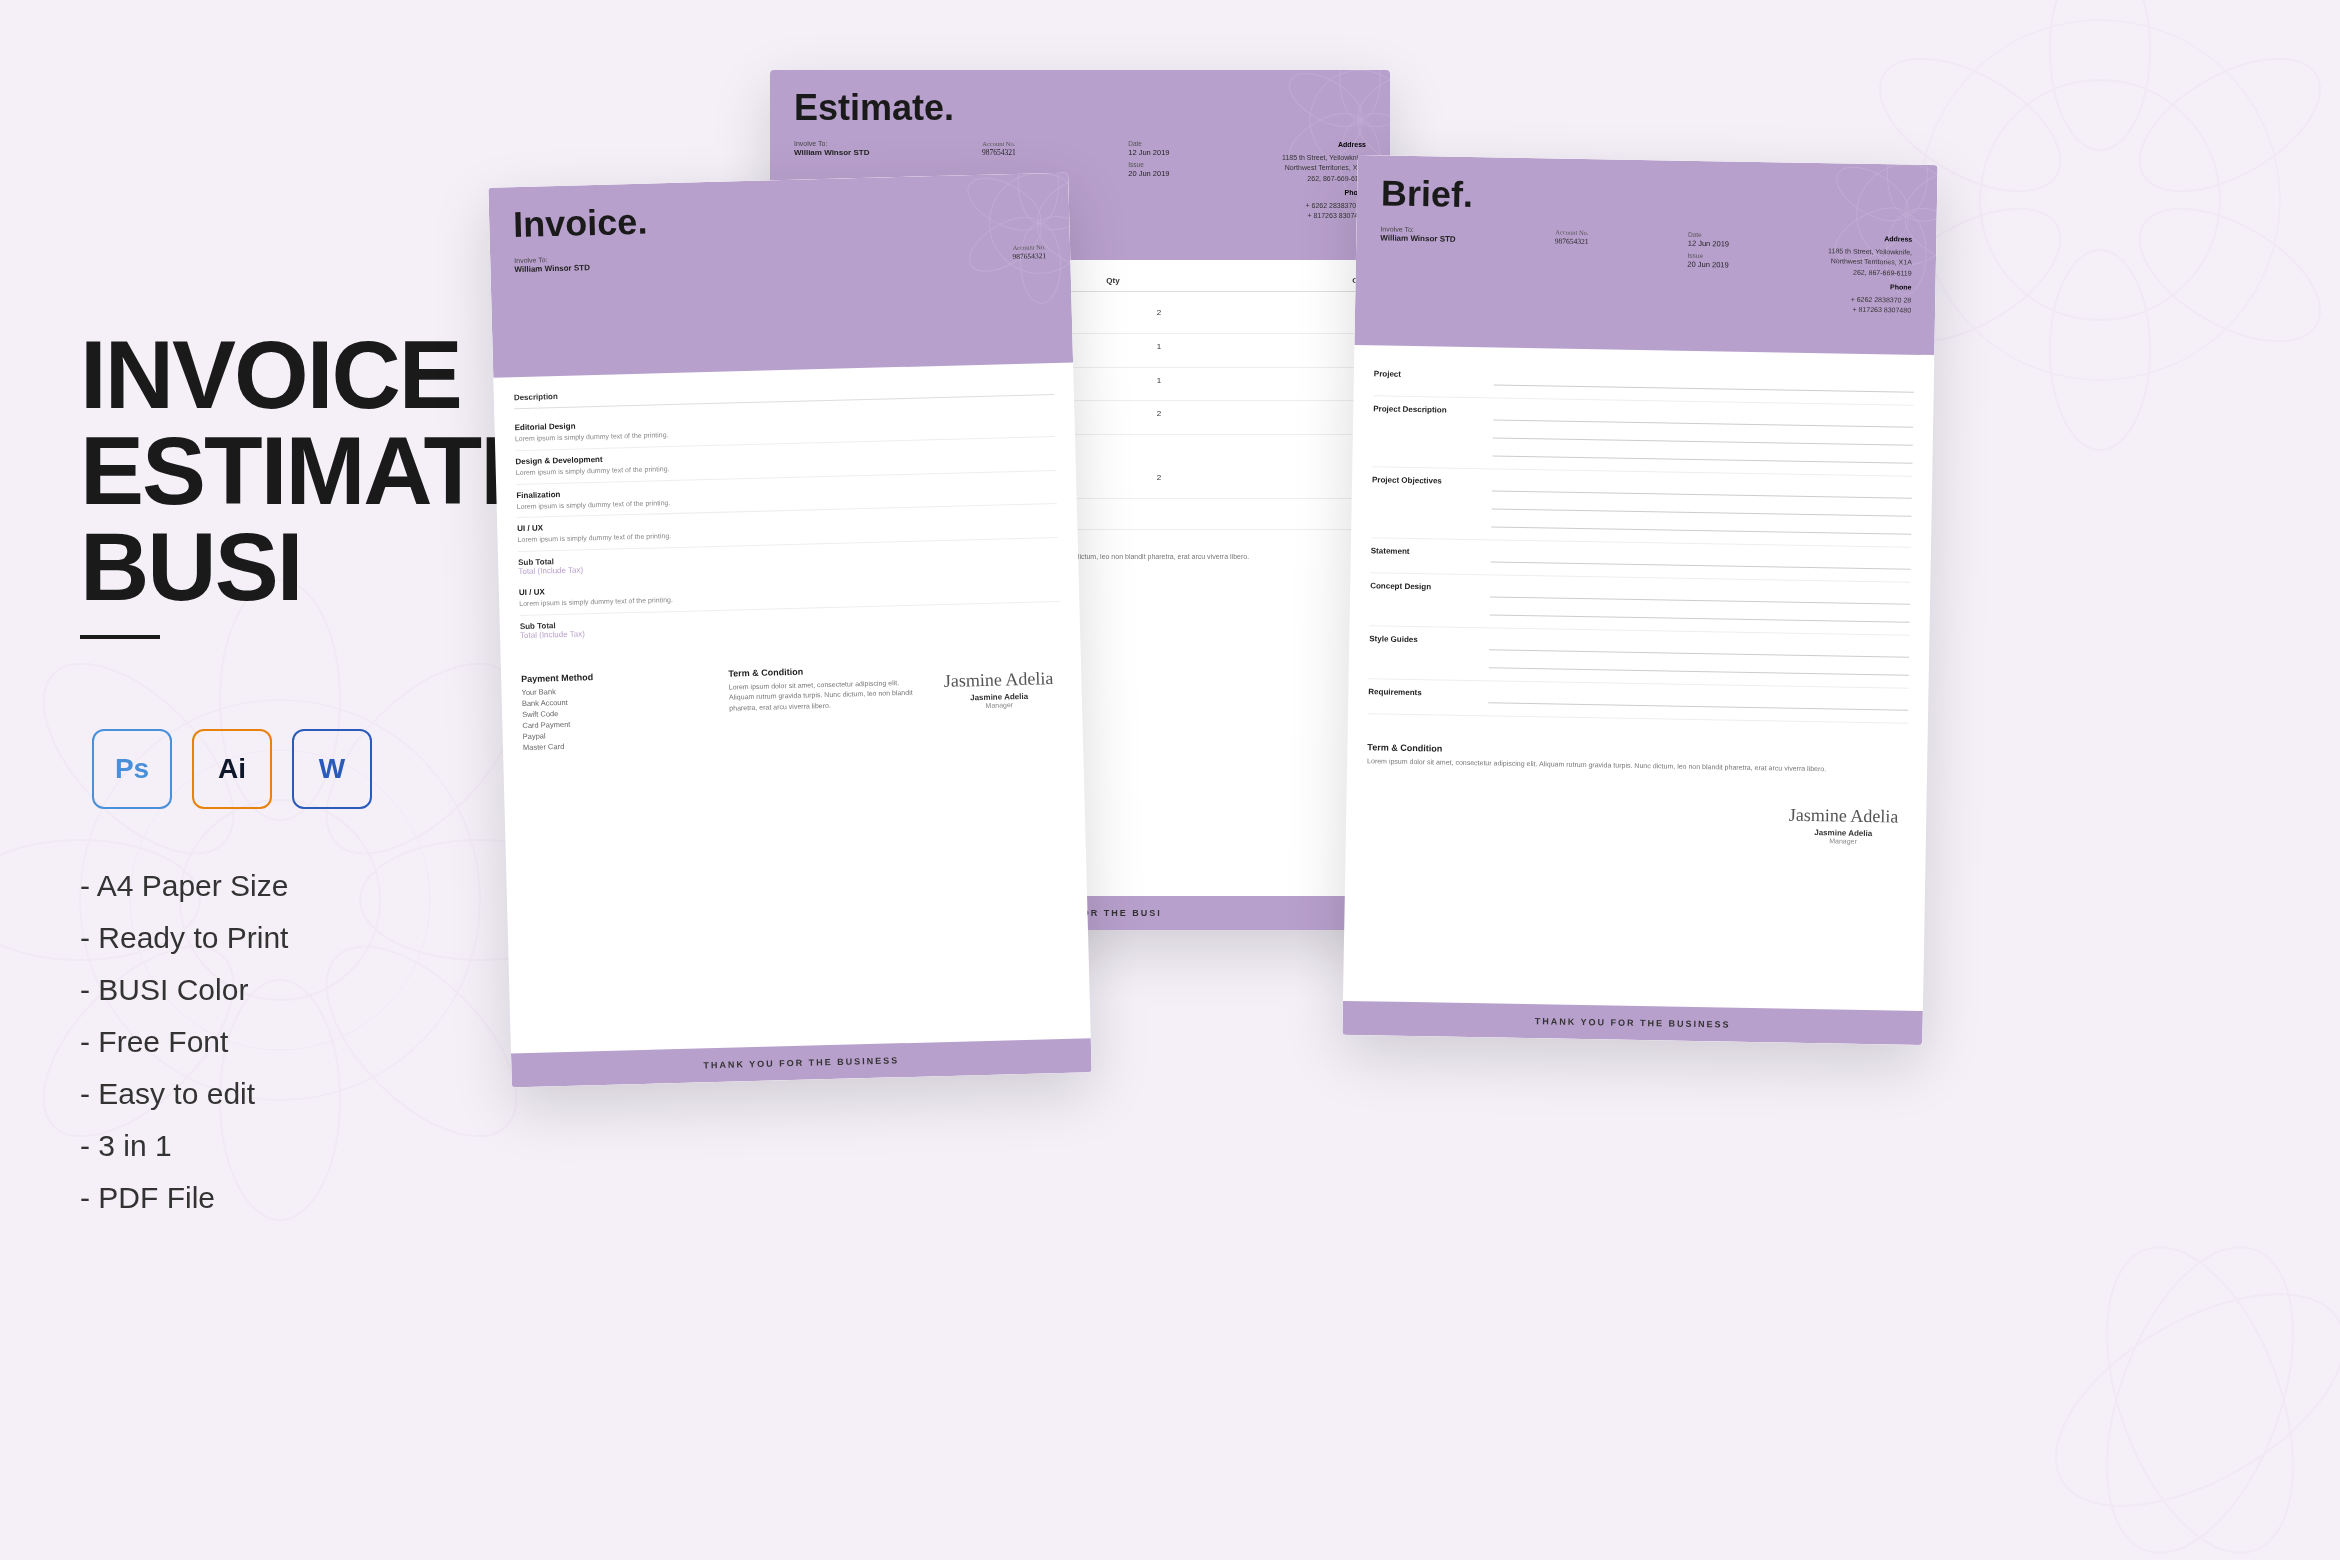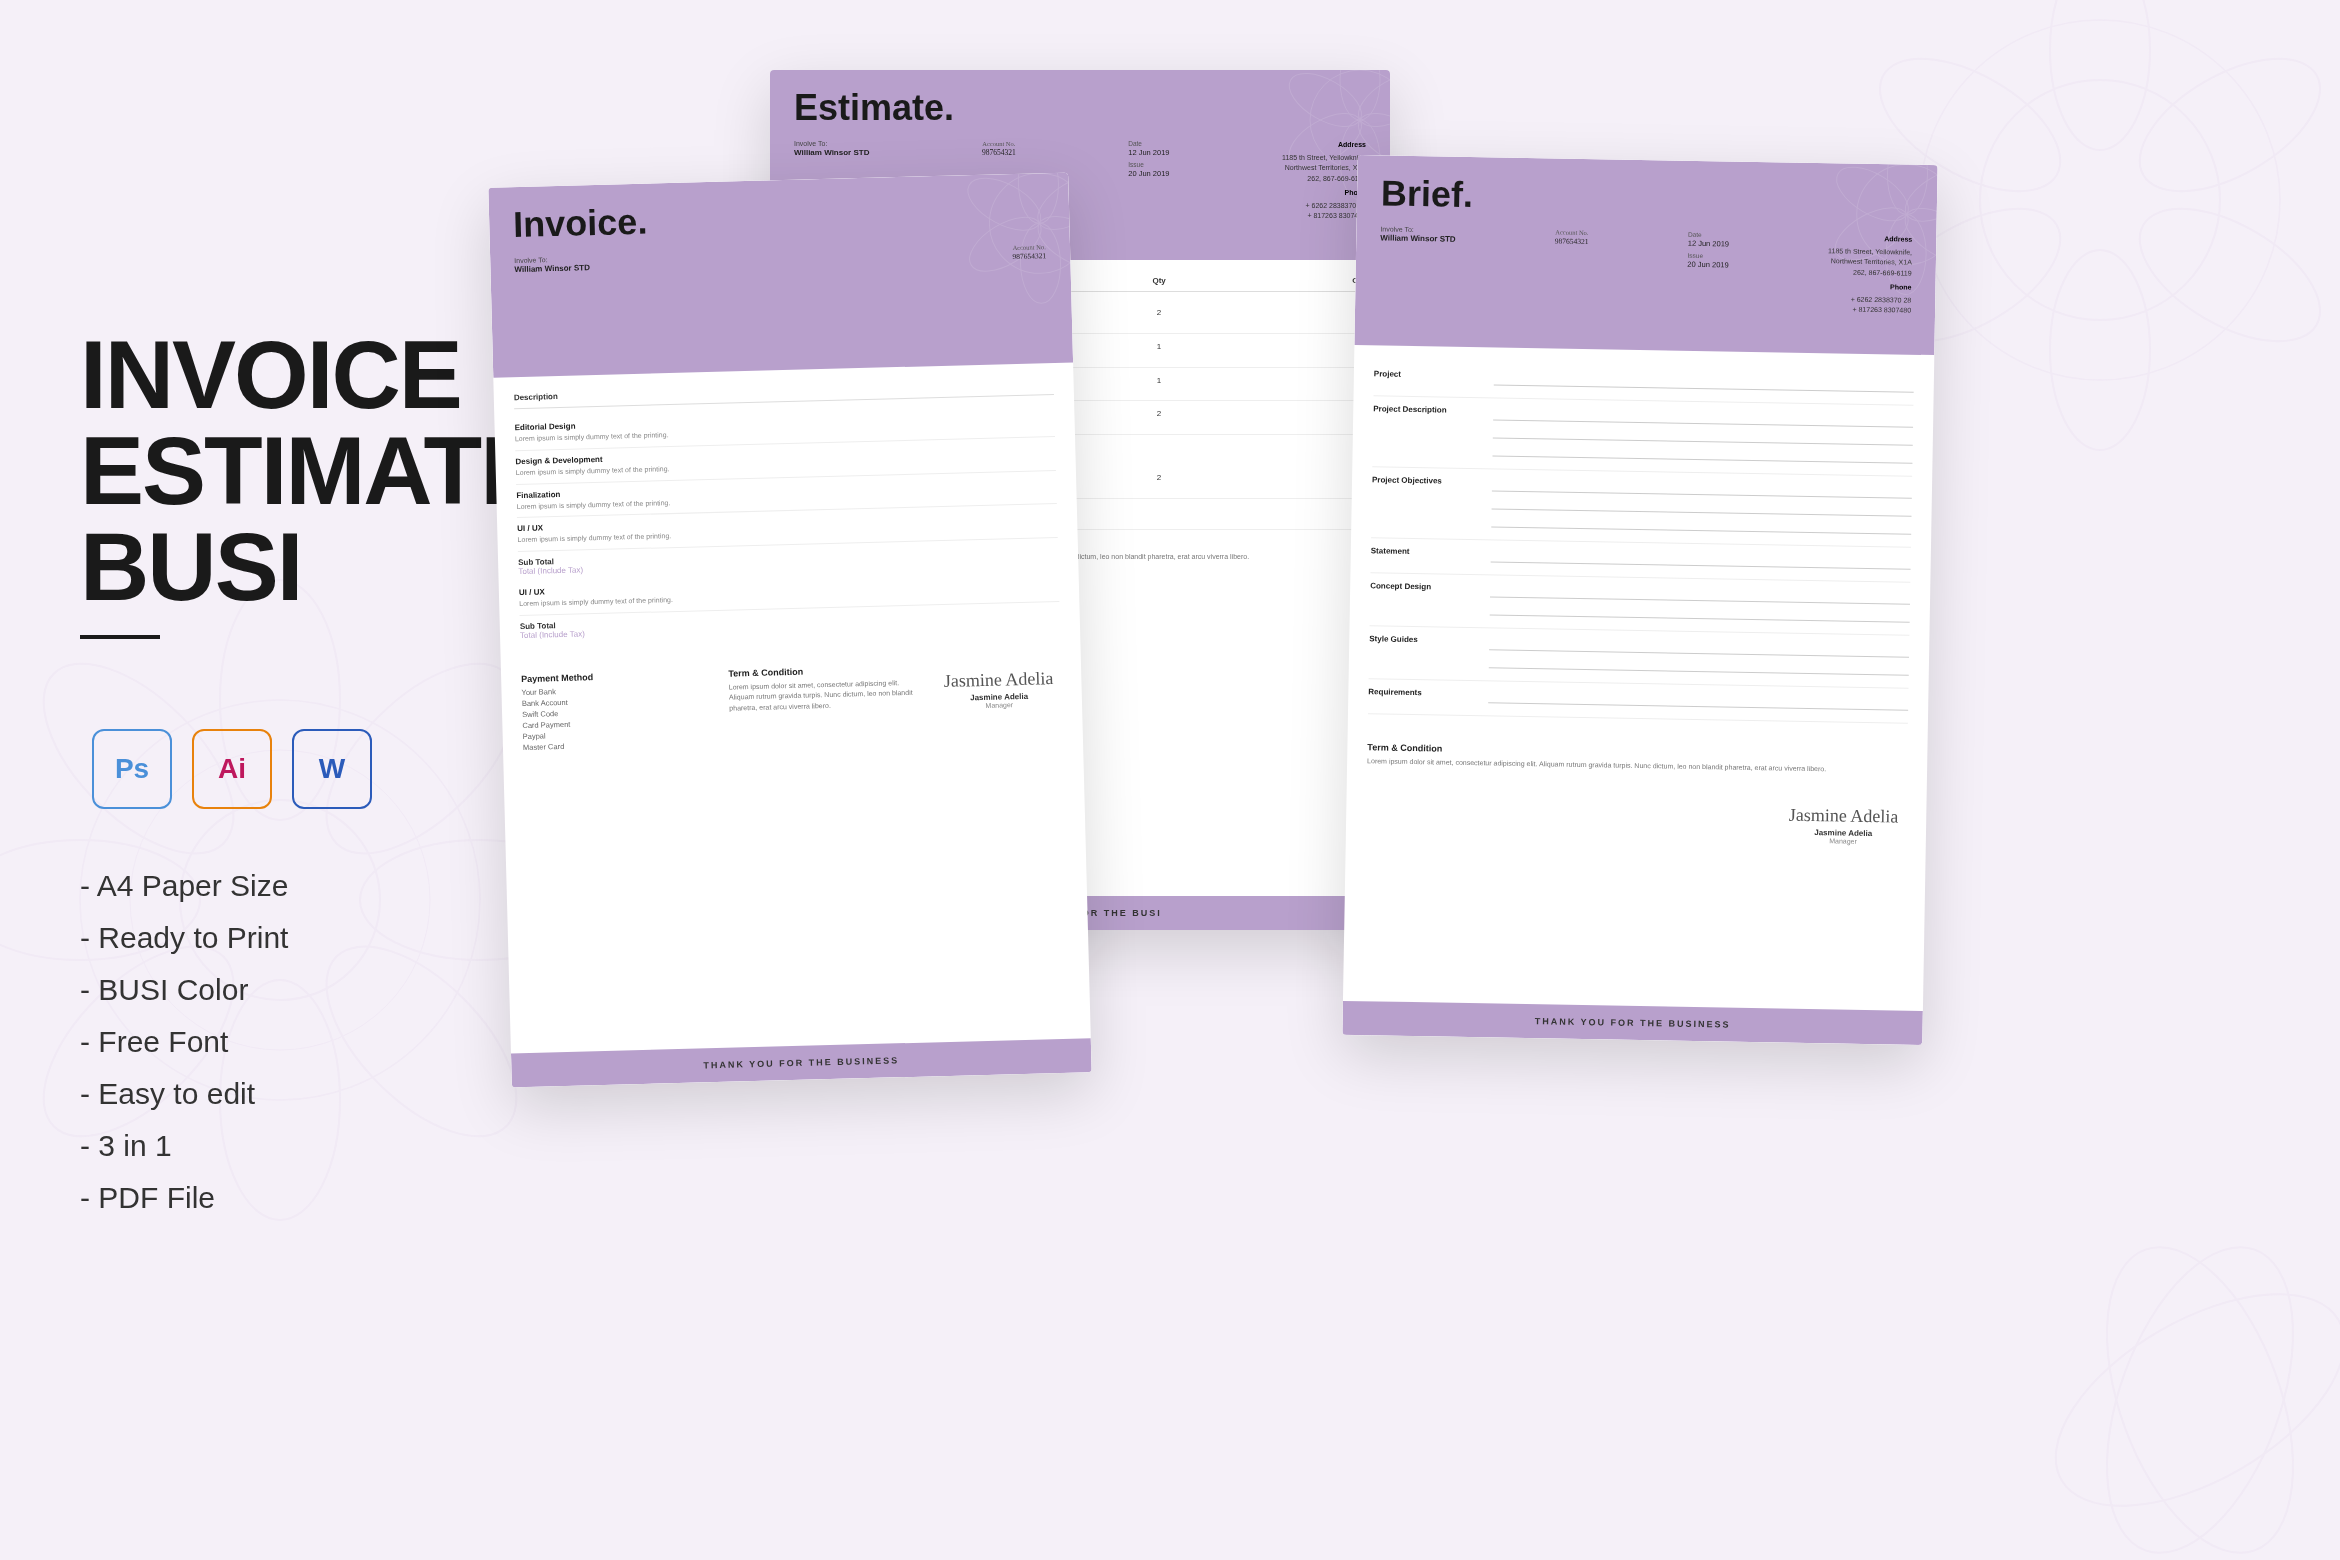--- a/index.html
+++ b/index.html
@@ -65,21 +65,21 @@
       border-radius: 12px;
       display: flex;
       align-items: center;
       justify-content: center;
       font-size: 28px;
       font-weight: 800;
       color: #b8a0d0;
     }
 
     .sw-icon.ps { color: #4a90d9; border-color: #4a90d9; margin-left: 12px; }
-    .sw-icon.ai { color: #be185d; border-color: #e8820c; }
+    .sw-icon.ai { color: #0f172a; border-color: #e8820c; }
     .sw-icon.wd { color: #2b5bba; border-color: #2b5bba; }
 
     .features-list {
       list-style: none;
     }
 
     .features-list li {
       font-size: 30px;
       color: #333;
       margin-bottom: 18px;
@@ -165,21 +165,21 @@
       display: flex;
       border-bottom: 1px solid #ddd;
       padding-bottom: 6px;
       margin-bottom: 8px;
       font-size: 8px;
       font-weight: 700;
       color: #333;
     }
 
     .col-desc { flex: 3; }
-    .col-qty { flex: 1; text-align: center; }
+    .col-qty { flex: 1; text-align: left; }
     .col-cost { flex: 1.5; text-align: right; }
 
     .doc-row {
       display: flex;
       padding: 6px 0;
       border-bottom: 1px solid #eee;
       align-items: flex-start;
     }
 
     .row-title {

